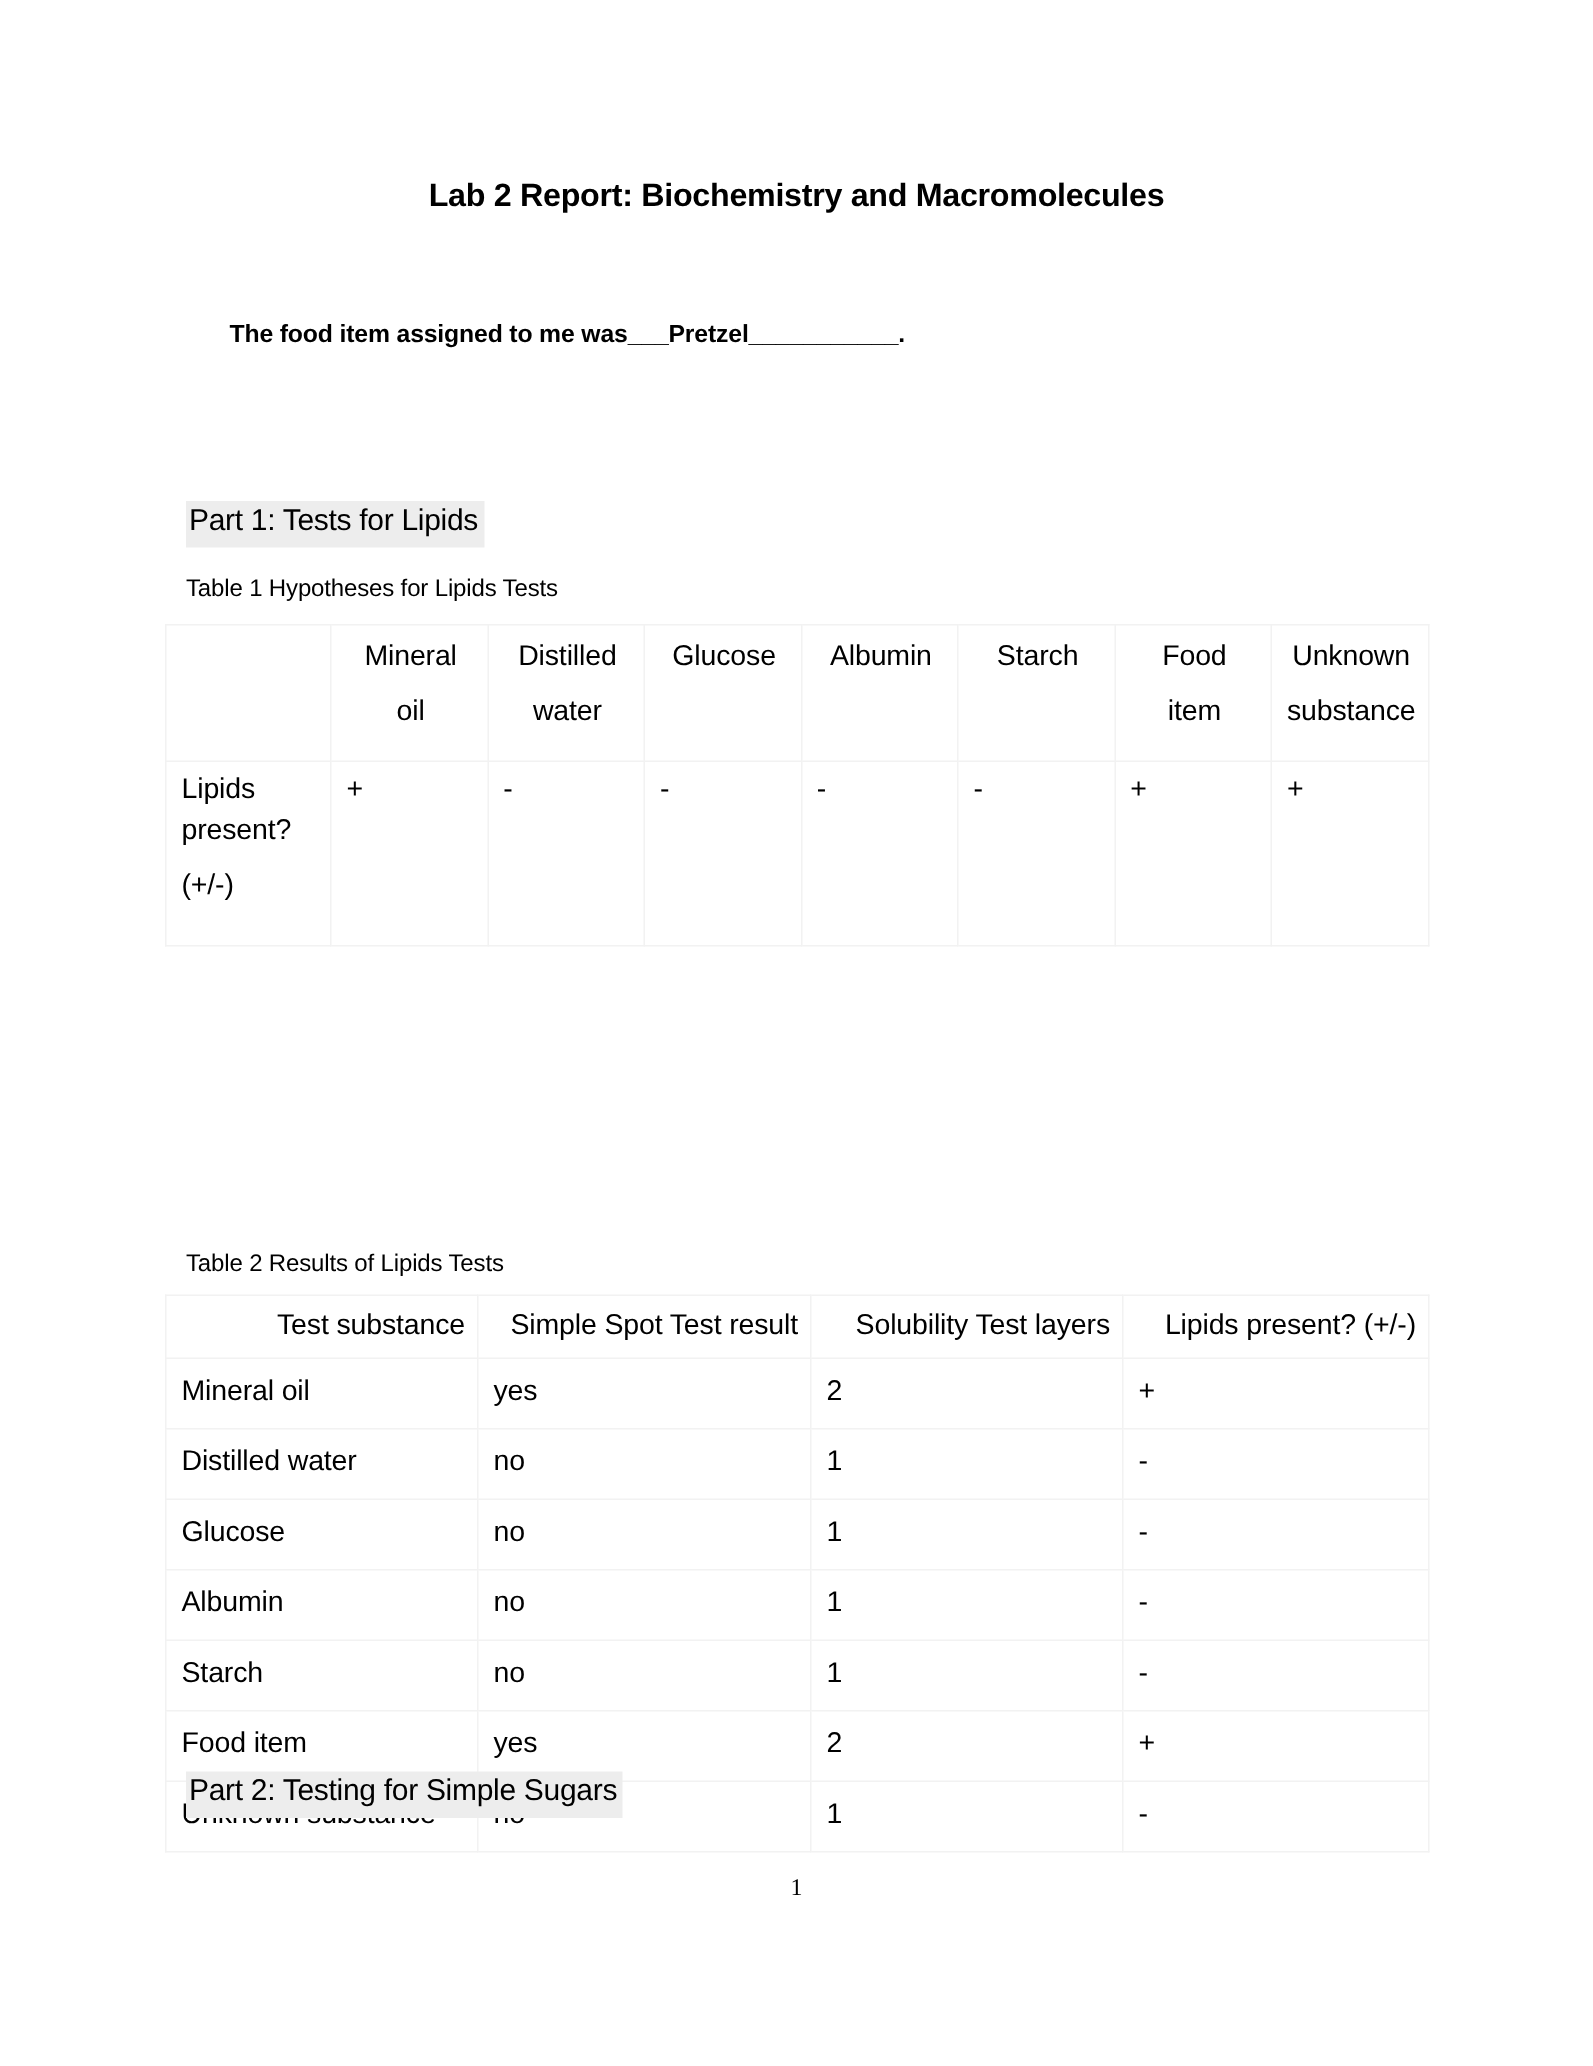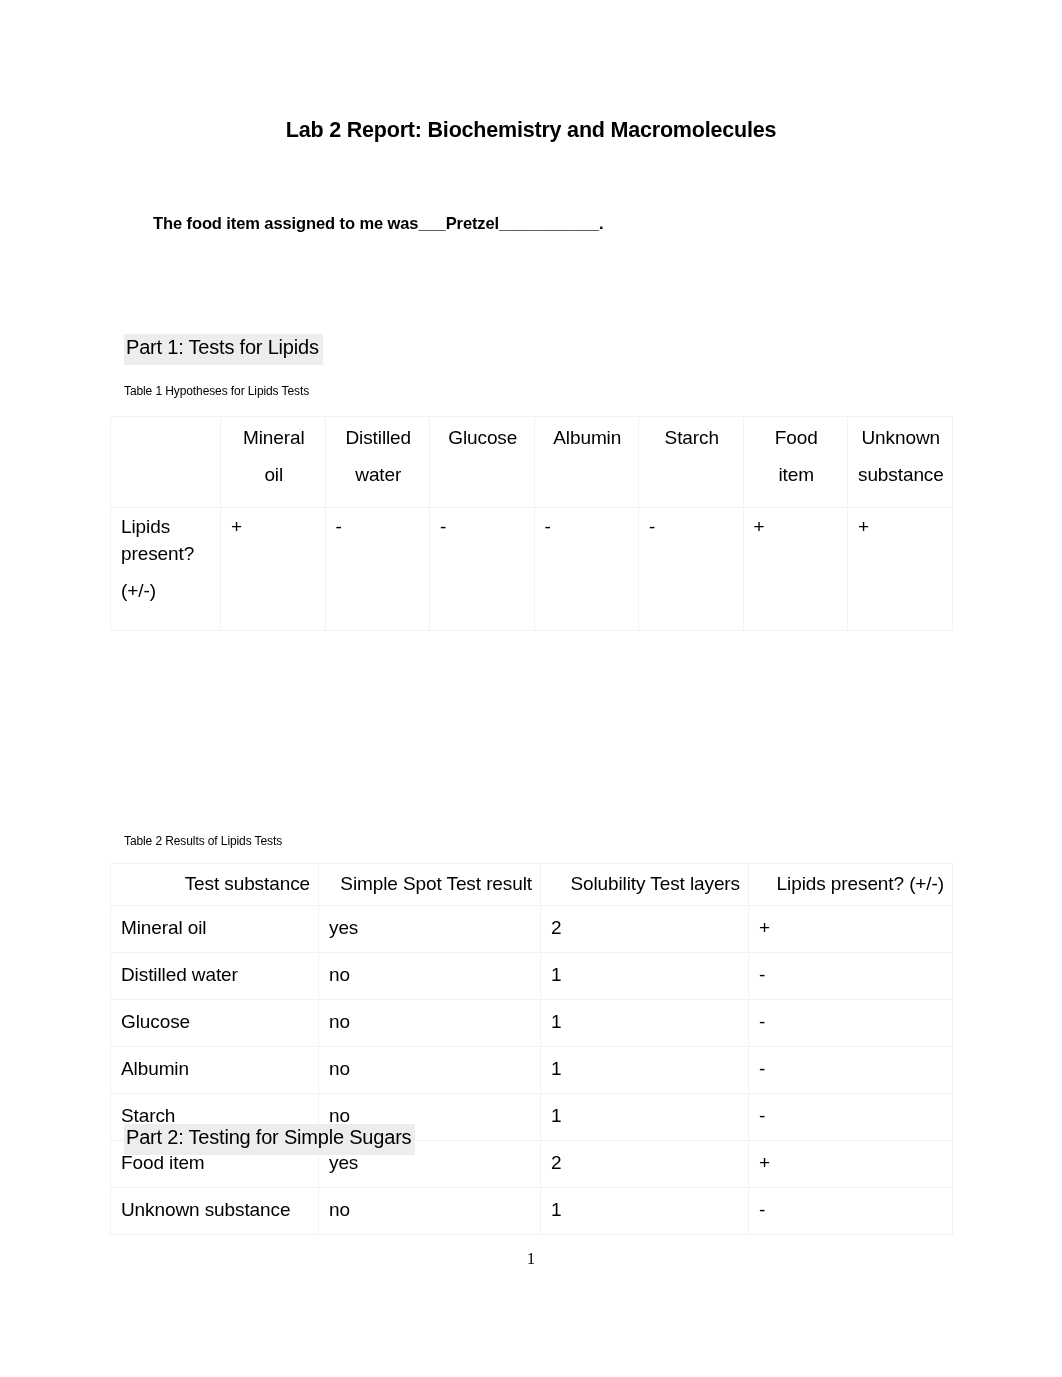--- a/index.html
+++ b/index.html
@@ -51,27 +51,27 @@
     position: absolute;
     left: 124px;
     font-size: 20px;
     font-weight: normal;
     letter-spacing: -0.2px;
     background: #ededed;
     padding: 2px 4px 6px 2px;
     box-decoration-break: clone;
   }
   .part1 { top: 334px; }
-  .part2 { top: 1124px; z-index: 5; }
+  .part2 { top: 1181px; z-index: 5; }
 
   
   .tbl-caption {
     position: absolute;
     left: 124px;
-    font-size: 12px;
+    font-size: 16px;
     letter-spacing: -0.1px;
   }
   .cap1 { top: 384px; }
   .cap2 { top: 834px; }
 
   
   .tbl {
     position: absolute;
     border-collapse: collapse;
     table-layout: fixed;

